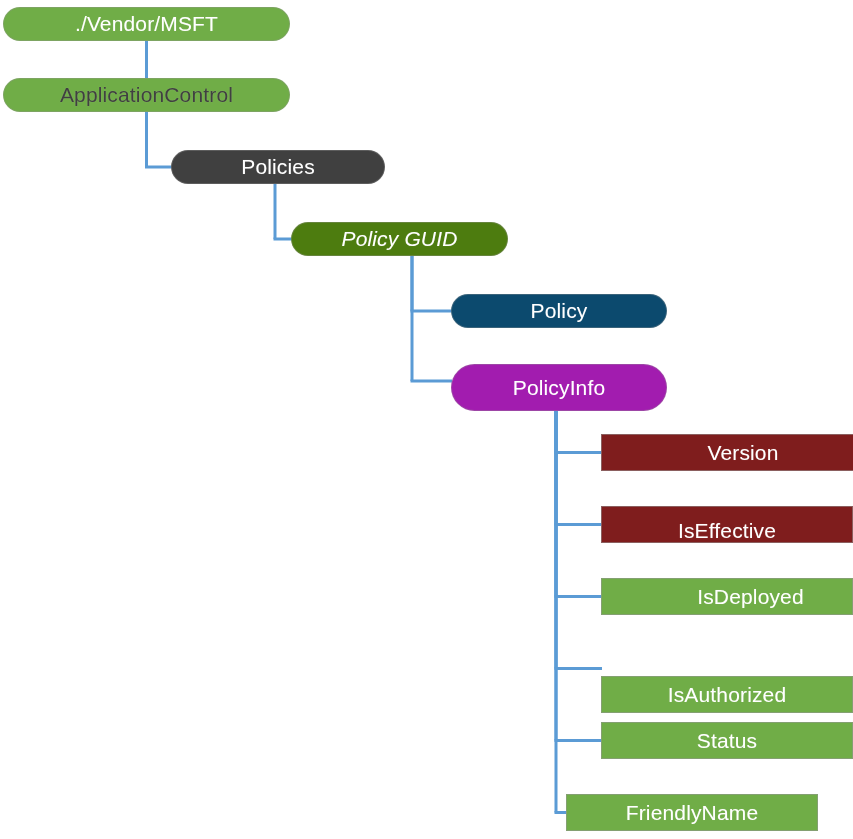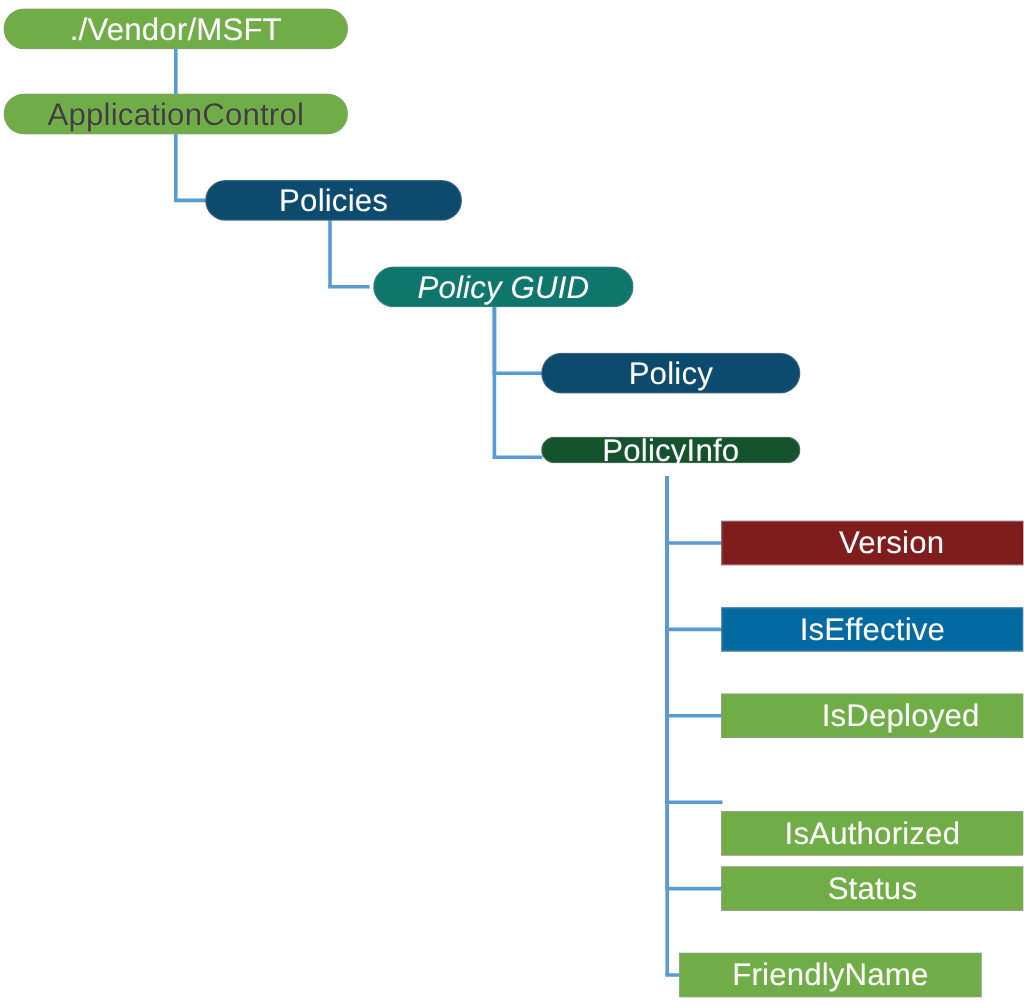--- a/index.html
+++ b/index.html
@@ -28,21 +28,21 @@
   }
   .node {
     position: absolute;
     box-sizing: border-box;
     background: #70AD47;
     color: #FFFFFF;
     display: flex;
     align-items: center;
     justify-content: center;
     text-align: center;
-    font-size: 26px;
+    font-size: 21px;
     line-height: 1.1;
     letter-spacing: 0.15px;
     white-space: nowrap;
     border: 1px solid rgba(150,150,150,0.55);
     text-shadow: 0 0 1px rgba(255,255,255,0.25);
     z-index: 2;
   }
   .node.pill {
     border-radius: 999px;
     border: 1px solid rgba(150,150,150,0.35);
@@ -105,36 +105,36 @@
       </g>
     </svg>
 
   <div id="node-layer">
       <div class="node pill" style="left: 3px; top: 7px; width: 287px; height: 34px; background: rgb(112, 173, 71); color: rgb(255, 255, 255);">
         <span>./Vendor/MSFT</span>
       </div>
       <div class="node pill" style="left: 3px; top: 78px; width: 287px; height: 34px; background: rgb(112, 173, 71); color: #404040;">
         <span>ApplicationControl</span>
       </div>
-      <div class="node pill" style="left: 171px; top: 150px; width: 214px; height: 34px; background: #0c4a6e; color: rgb(255, 255, 255);">
+      <div class="node pill" style="left: 171px; top: 150px; width: 214px; height: 34px; background: #404040; color: rgb(255, 255, 255);">
         <span>Policies</span>
       </div>
-      <div class="node pill italic" style="left: 311px; top: 222px; width: 217px; height: 34px; background: #0f766e; color: rgb(255, 255, 255);">
+      <div class="node pill italic" style="left: 291px; top: 222px; width: 217px; height: 34px; background: #4d7c0f; color: rgb(255, 255, 255);">
         <span>Policy GUID</span>
       </div>
       <div class="node pill" style="left: 451px; top: 294px; width: 216px; height: 34px; background: #0c4a6e; color: rgb(255, 255, 255);">
         <span>Policy</span>
       </div>
-      <div class="node pill" style="left: 451px; top: 364px; width: 216px; height: 22px; background: #14532d; color: rgb(255, 255, 255); text-align: right;">
+      <div class="node pill" style="left: 451px; top: 364px; width: 216px; height: 47px; background: #a21caf; color: rgb(255, 255, 255); text-align: right;">
         <span>PolicyInfo</span>
       </div>
       <div class="node rect" style="left: 601px; top: 434px; width: 284px; height: 37px; background: #7f1d1d; color: rgb(255, 255, 255);">
         <span>Version</span>
       </div>
-      <div class="node rect" style="left: 601px; top: 506px; width: 252px; height: 37px; background: #0369a1; color: rgb(255, 255, 255);">
+      <div class="node rect" style="left: 601px; top: 506px; width: 252px; height: 37px; background: #7f1d1d; color: rgb(255, 255, 255); align-items: flex-end;">
         <span>IsEffective</span>
       </div>
       <div class="node rect" style="left: 601px; top: 578px; width: 252px; height: 37px; background: rgb(112, 173, 71); color: rgb(255, 255, 255); padding-left: 47px;">
         <span>IsDeployed</span>
       </div>
       <div class="node rect" style="left: 601px; top: 650px; width: 252px; height: 37px; background: rgb(112, 173, 71); color: rgb(255, 255, 255); margin-top: 26px;">
         <span>IsAuthorized</span>
       </div>
       <div class="node rect" style="left: 601px; top: 722px; width: 252px; height: 37px; background: rgb(112, 173, 71); color: rgb(255, 255, 255);">
         <span>Status</span>

